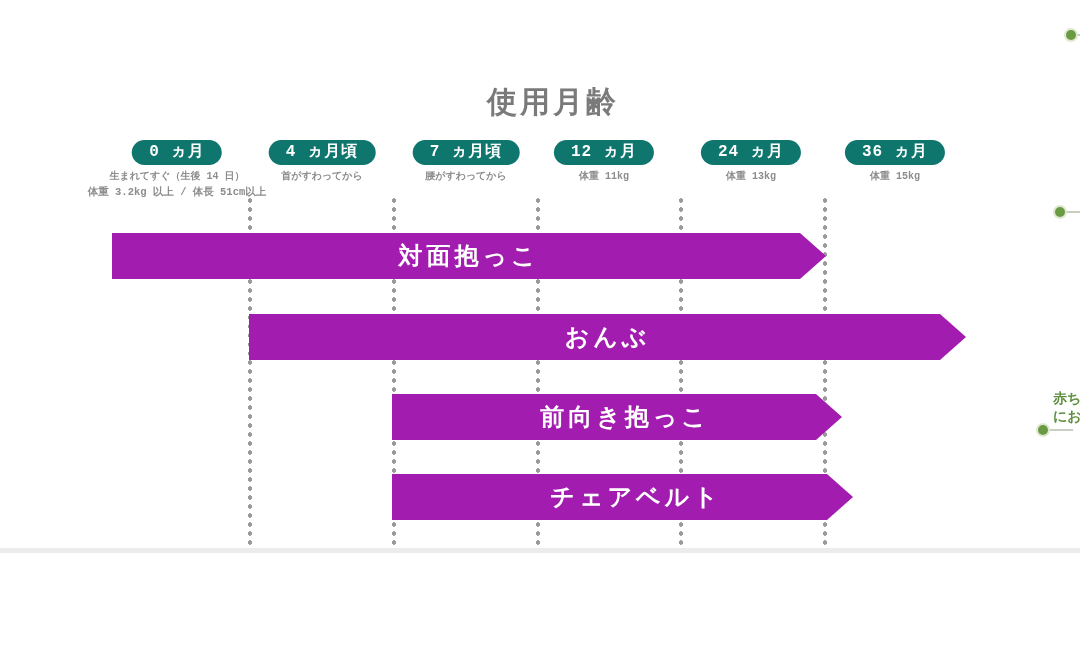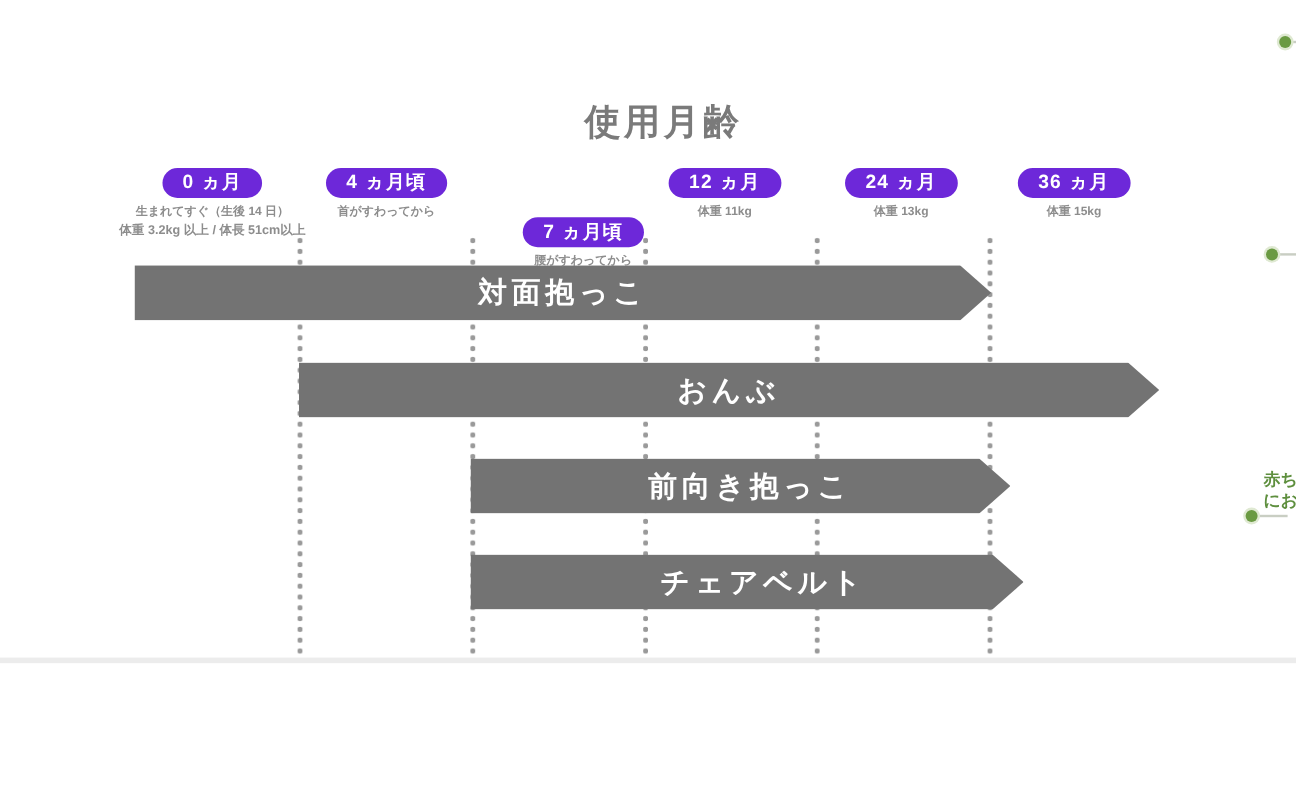--- a/index.html
+++ b/index.html
@@ -1,43 +1,44 @@
 <!DOCTYPE html>
 <html><head>
 <meta charset="utf-8">
 <style>
   html,body{margin:0;padding:0;background:#fff;}
   .stage{
     position:relative;width:1080px;height:553px;overflow:hidden;background:#ffffff;
-    font-family:Liberation Sans, sans-serif;
+    font-family:Liberation Mono, monospace;
   }
   .title{
     position:absolute;top:82px;left:553px;transform:translateX(-50%);
     margin:0;font-size:30px;font-weight:bold;color:#7a7a7a;letter-spacing:3px;white-space:nowrap;
   }
   
   .gridline{
     position:absolute;width:4px;z-index:1;
     background-image:radial-gradient(circle 2px,#9a9a9a 2px,transparent 2.5px);
     background-size:4px 9px;background-repeat:repeat-y;
   }
   
   .milestone{position:absolute;top:140px;transform:translateX(-50%);text-align:center;z-index:3;}
   .pill{
-    display:inline-block;background:#6d28d9;color:#fff;font-weight:bold;font-size:16px;
+    display:inline-block;background:#0f766e;color:#fff;font-weight:bold;font-size:16px;
     line-height:25px;height:25px;padding:0 17px;border-radius:13px;letter-spacing:1px;white-space:nowrap;
   }
   .note{color:#8d8d8d;font-weight:600;white-space:nowrap;}
   .note-lg{font-size:10px;margin-top:4px;}
   .note-sm{font-size:10.5px;margin-top:2px;text-align:center;}
   
   .bar{
-    position:absolute;height:46px;background:#737373;z-index:2;
+    position:absolute;height:46px;background:#a21caf;z-index:2;
     display:flex;align-items:center;justify-content:center;
     clip-path:polygon(0 0,calc(100% - 26px) 0,100% 50%,calc(100% - 26px) 100%,0 100%);
+    margin-top:12px;
   }
   .bar-label{color:#ffffff;font-weight:bold;font-size:24px;letter-spacing:4px;white-space:nowrap;}
   
   .accent-dot{
     position:absolute;width:10px;height:10px;border-radius:50%;
     background:#6a9a42;box-shadow:0 0 0 2px #dfe9d2;z-index:4;
   }
   .accent-line{position:absolute;height:2px;width:26px;background:#c9cec3;z-index:3;}
   .accent-text{
     position:absolute;left:1053px;top:390px;z-index:4;
@@ -60,21 +61,21 @@
 
   <div class="milestone" style="left: 177px;">
     <div class="pill">0 ヵ月</div>
     <div class="note note-lg">生まれてすぐ（生後 14 日）</div>
     <div class="note note-sm">体重 3.2kg 以上 / 体長 51cm以上</div>
   </div>
   <div class="milestone" style="left: 322px;">
     <div class="pill">4 ヵ月頃</div>
     <div class="note note-lg">首がすわってから</div>
   </div>
-  <div class="milestone" style="left: 486px; margin-top: 41px;">
+  <div class="milestone" style="left: 466px;">
     <div class="pill">7 ヵ月頃</div>
     <div class="note note-lg">腰がすわってから</div>
   </div>
   <div class="milestone" style="left: 604px;">
     <div class="pill">12 ヵ月</div>
     <div class="note note-lg">体重 11kg</div>
   </div>
   <div class="milestone" style="left: 751px;">
     <div class="pill">24 ヵ月</div>
     <div class="note note-lg">体重 13kg</div>

